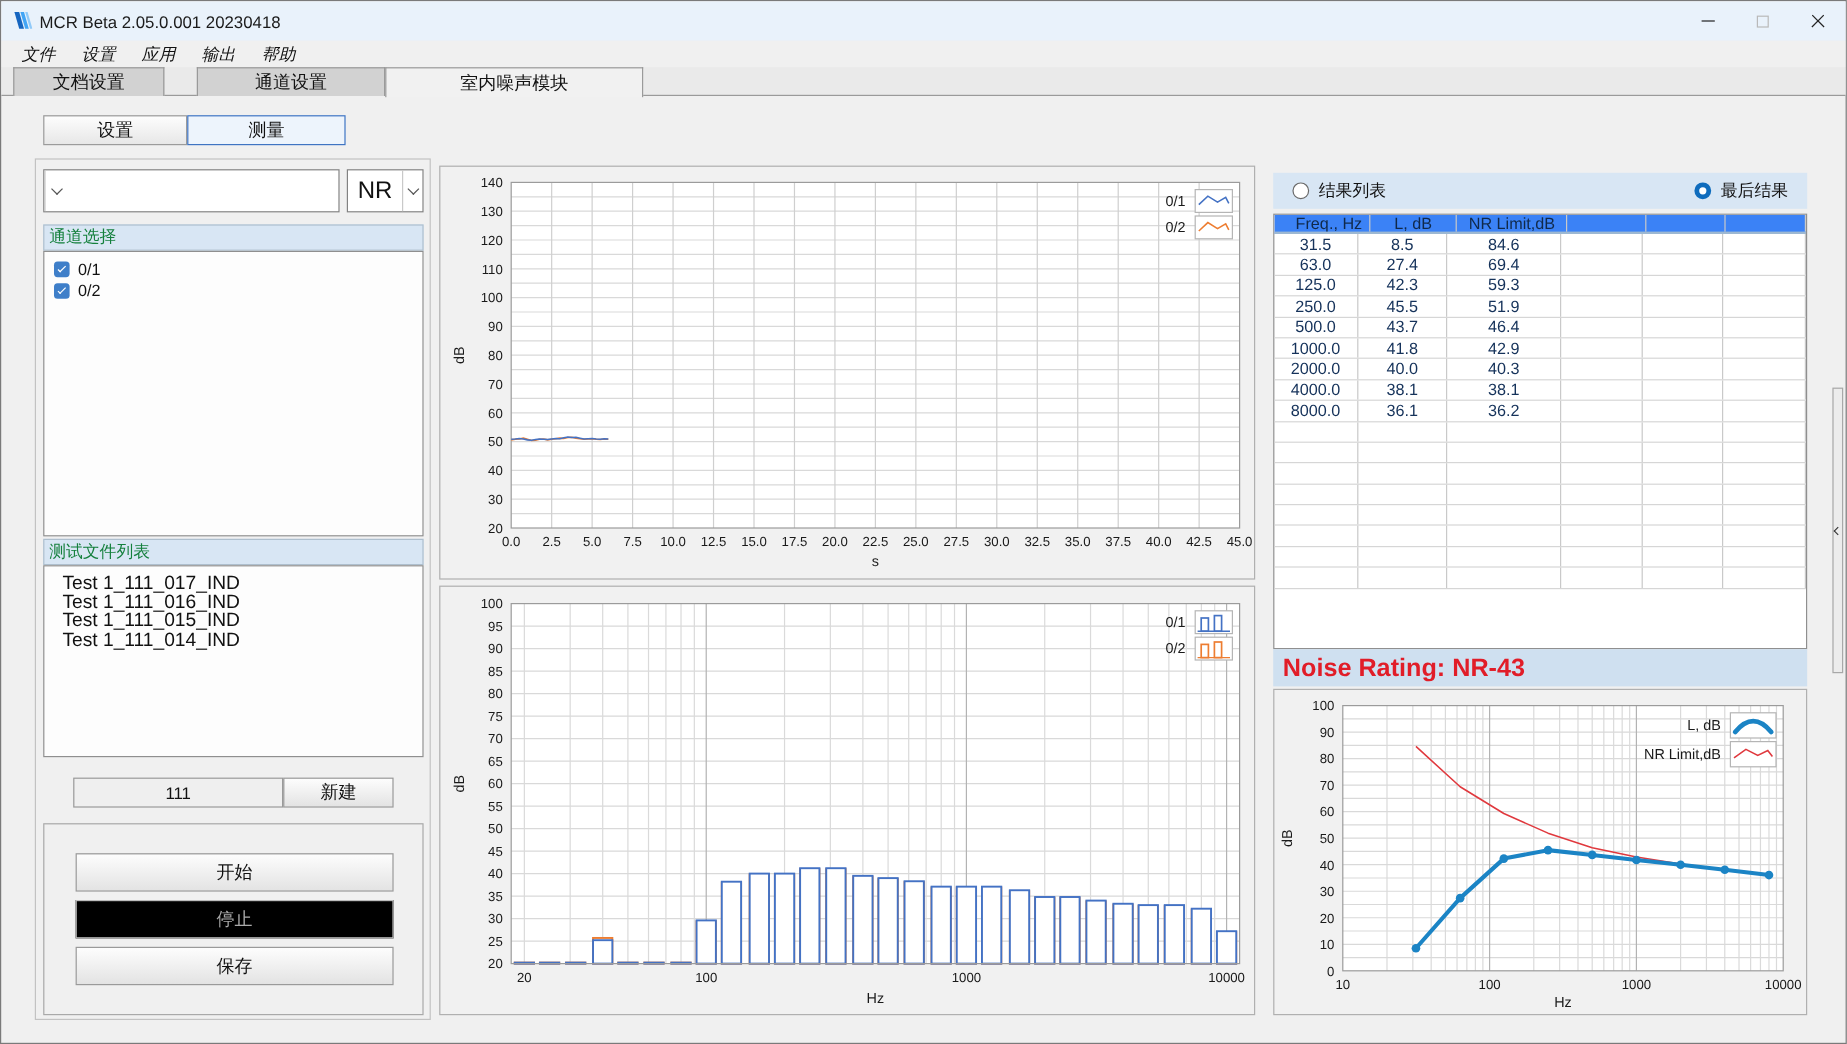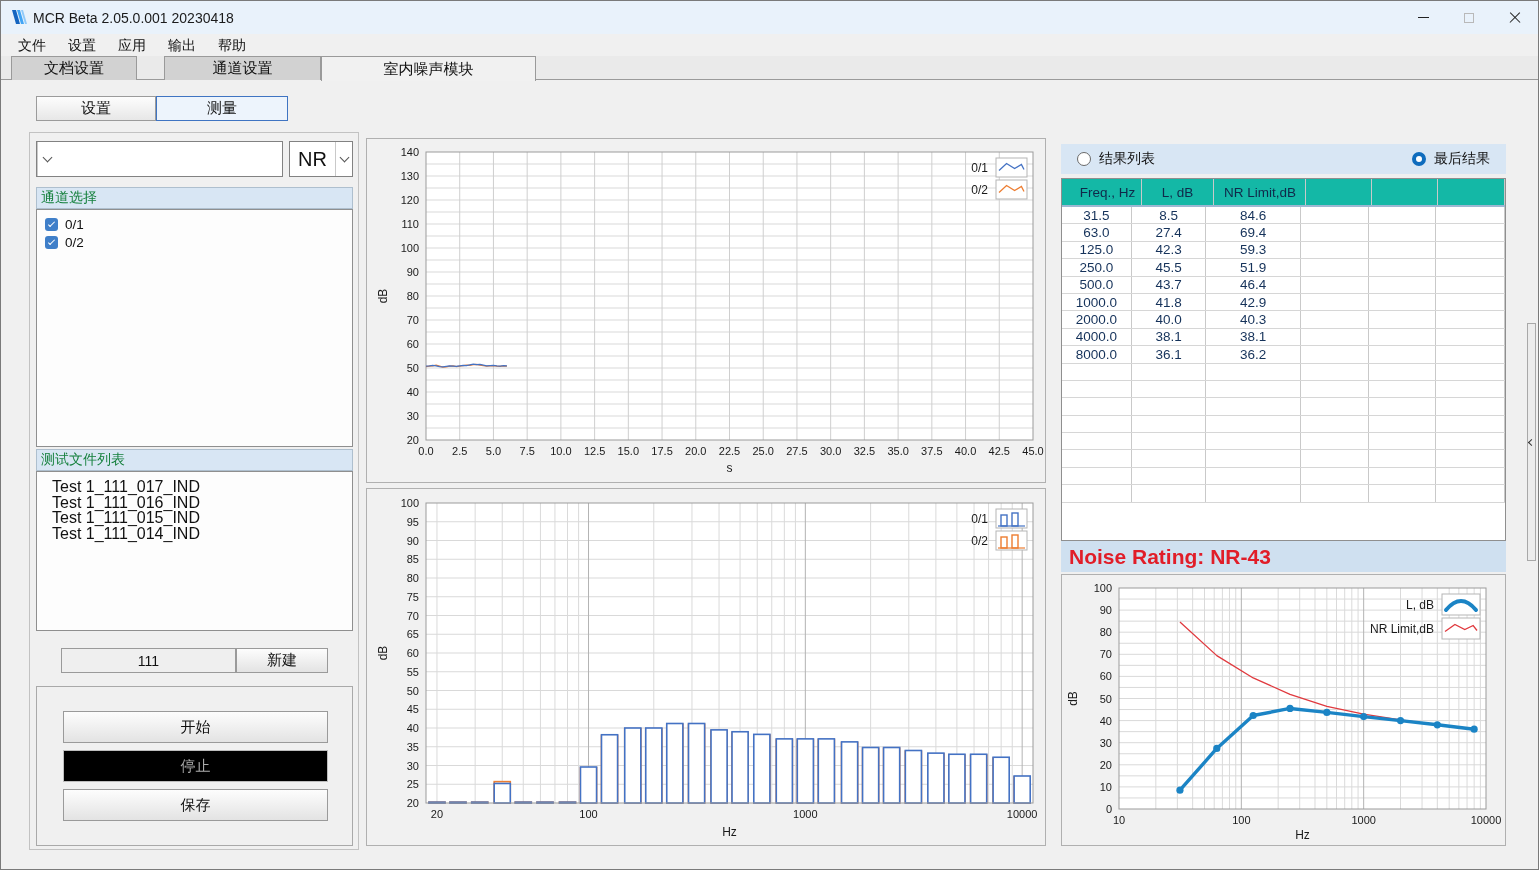--- a/index.html
+++ b/index.html
@@ -12,21 +12,21 @@
   .app-title{font-size:14px;color:#1b1b1b;margin-left:8px;}
   .winbtn{position:absolute;top:0;width:46px;height:33px;display:flex;align-items:center;justify-content:center;}
   .glyph-min{width:11px;height:1px;background:#222;}
   .glyph-max{width:10px;height:10px;border:1px solid #b9b9b9;}
   .glyph-close{position:relative;width:12px;height:12px;}
   .glyph-close::before,.glyph-close::after{content:"";position:absolute;left:-1px;top:5px;width:14px;height:1.4px;background:#222;}
   .glyph-close::before{transform:rotate(45deg);}
   .glyph-close::after{transform:rotate(-45deg);}
 
   
-  .menubar{left:0;top:33px;width:1539px;height:22px;background:#f0f0f0;display:flex;align-items:flex-start;padding-left:6px;}
+  .menubar{left:0;top:33px;width:1539px;height:22px;background:#f0f0f0;display:flex;align-items:flex-start;padding-left:6px;font-style:italic;}
   .menu-item{font-size:14px;color:#111;padding:0 11px;line-height:22px;}
 
   
   .tabstrip{left:0;top:55px;width:1539px;height:24px;border-bottom:1px solid #9a9a9a;background:#eaeaea;}
   .tab{position:absolute;top:0;height:24px;background:#d2d2d2;border:1px solid #9a9a9a;border-bottom:none;
        display:flex;align-items:center;justify-content:center;font-size:15px;color:#111;}
   .tab.active{background:#f1f1f1;height:25px;z-index:2;}
 
   
   .subtab{position:absolute;top:95px;height:25px;display:flex;align-items:center;justify-content:center;
@@ -54,21 +54,21 @@
   .radio-band{background:#d8e6f4;display:flex;align-items:center;}
   .radio{width:14px;height:14px;border-radius:50%;background:#fff;border:1px solid #6a6a6a;margin:0 8px;}
   .radio.sel{border:4px solid #0f6cbd;}
   .radio-label{font-size:14px;color:#111;}
   .noise-band{background:#cfe0f0;display:flex;align-items:center;padding-left:8px;}
   .noise-text{font-size:21px;font-weight:600;color:#e11d28;}
 
   
   .tablebox{background:#fff;border:1px solid #8f8f8f;overflow:hidden;}
   .tr{display:flex;height:17.4px;border-bottom:1px solid #d6d6d6;}
-  .tr.head{height:28px;background:#14b8a6;border-bottom:2px solid #9db8d2;padding-left:12px;}
+  .tr.head{height:16px;background:#3b82f6;border-bottom:2px solid #9db8d2;padding-left:12px;}
   .td{border-right:1px solid #c9c9c9;display:flex;align-items:center;justify-content:center;
       font-size:13.5px;color:#15325a;overflow:hidden;}
   .tr.head .td{color:#10294a;}
 
   .chart-box{background:#f1f1f1;border:1px solid #b0b0b0;}
   .splitter{background:#ececec;border:1px solid #a8a8a8;display:flex;align-items:center;justify-content:center;}
   .split-arrow{width:5px;height:5px;border-left:1.4px solid #333;border-bottom:1.4px solid #333;transform:rotate(45deg);}
 </style>
 </head>
 <body>

